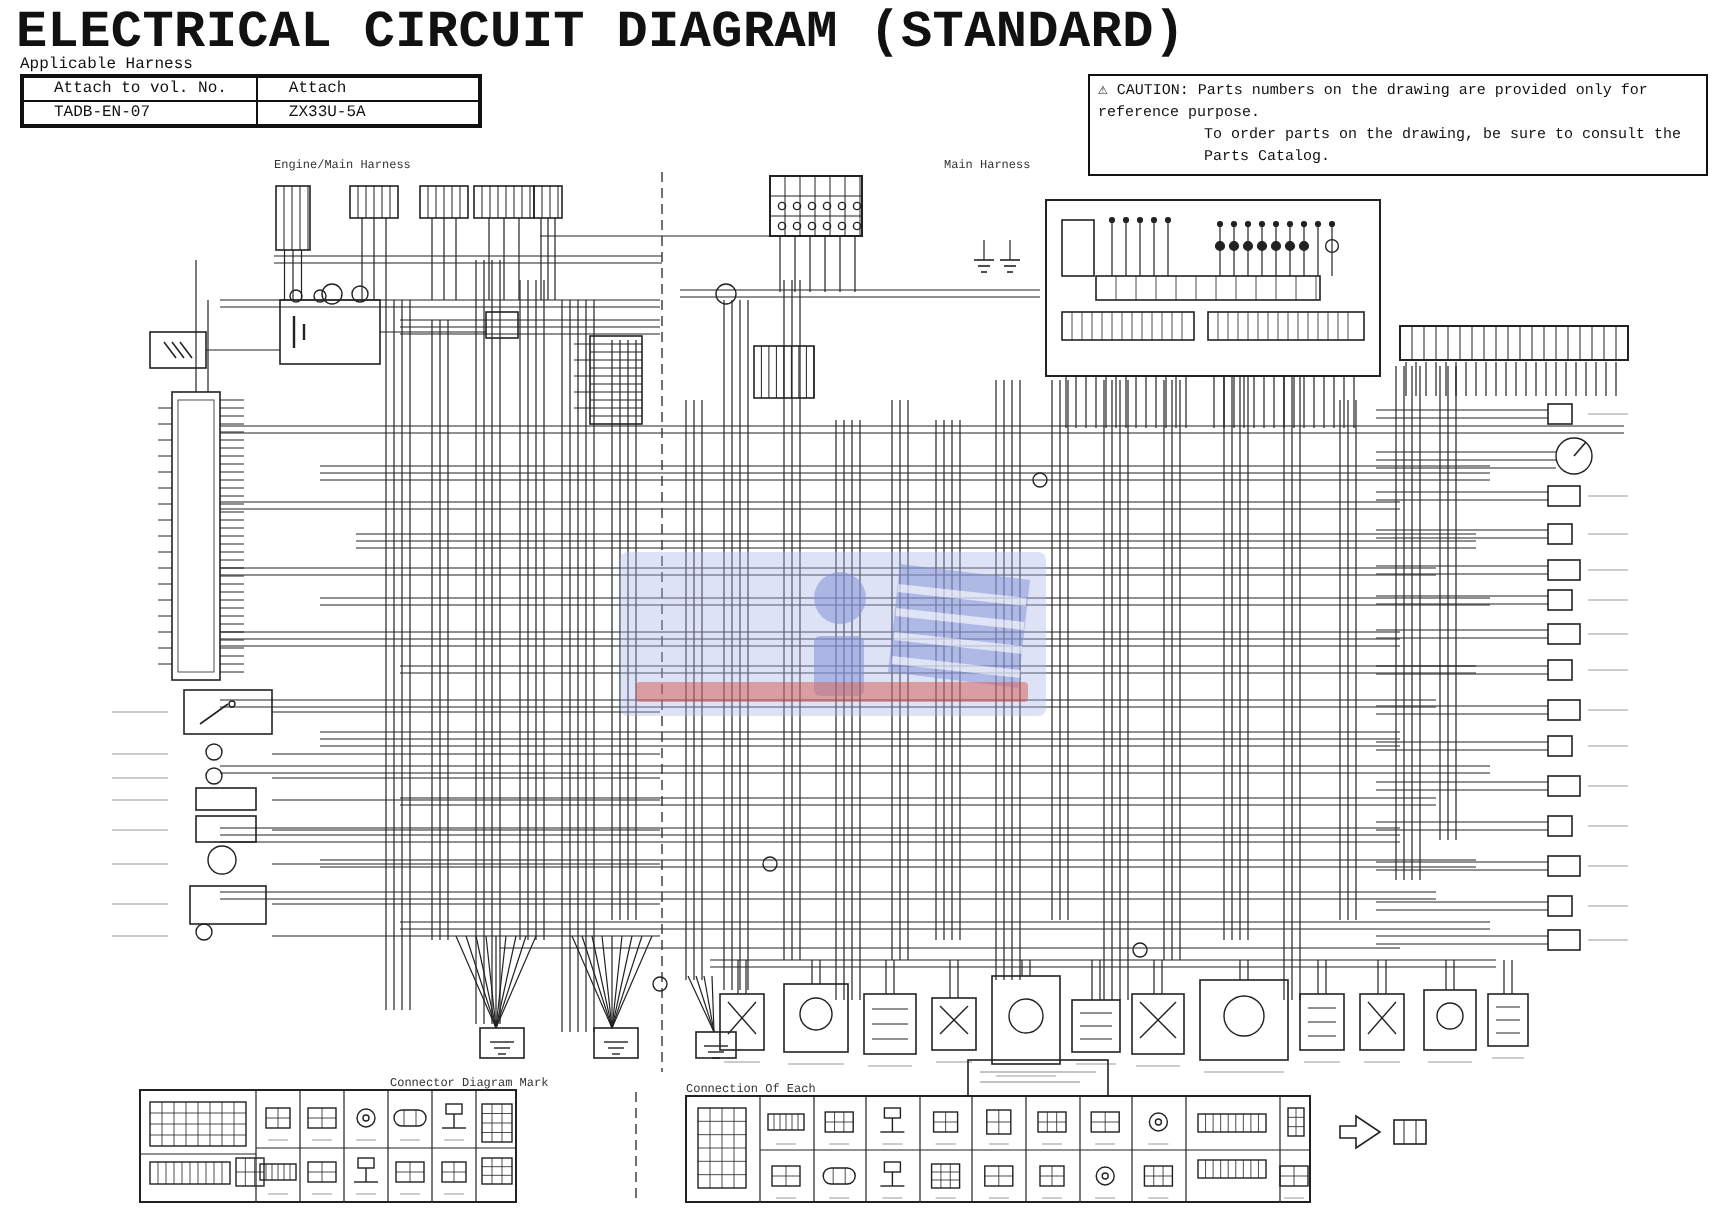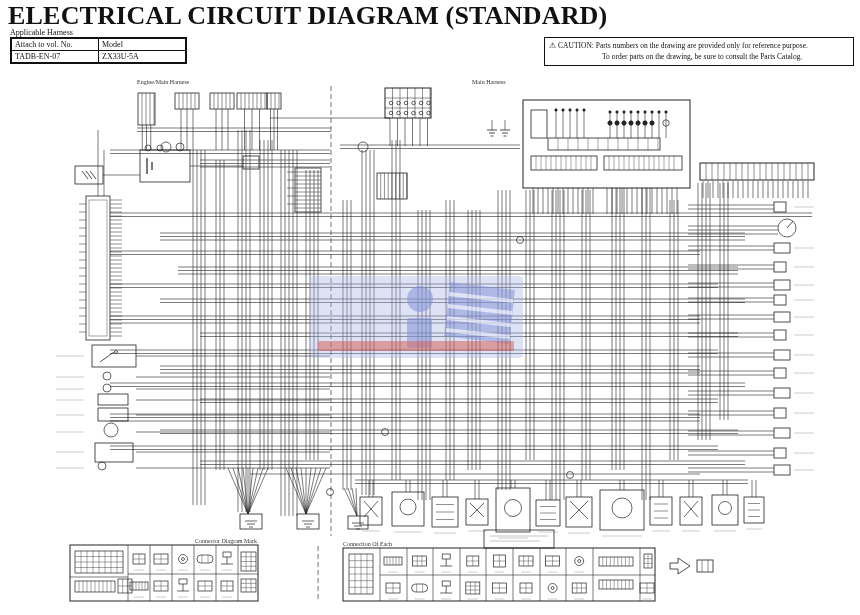--- a/index.html
+++ b/index.html
@@ -1,21 +1,21 @@
 <!DOCTYPE html>
 <html><head>
 <meta charset="utf-8">
 <style>
   html,body{margin:0;padding:0;background:#fff;}
   .page{position:relative;width:859px;height:615px;background:#fff;overflow:hidden;
-        font-family:Liberation Serif, serif;color:#111;}
+        font-family:Liberation Mono, monospace;color:#111;}
   .title{position:absolute;left:8px;top:1px;font-size:26px;font-weight:600;letter-spacing:.2px;white-space:nowrap;}
   .app-label{position:absolute;left:10px;top:28px;font-size:8px;}
   table.app{position:absolute;left:10px;top:37px;border-collapse:collapse;font-size:8px;border:2px solid #111;}
-  table.app td{border:1px solid #111;padding:0 3px;height:11px;min-width:80px;}
+  table.app td{border:1px solid #111;padding:0 15px;height:11px;min-width:80px;}
   .caution{position:absolute;left:544px;top:37px;width:300px;border:1.5px solid #111;
            font-size:7.5px;line-height:1.45;padding:2px 4px;background:#fff;}
   .caution .l2{margin-left:53px;}
   .cicon{font-size:8px;}
   .hlabel{position:absolute;font-size:6px;color:#333;white-space:nowrap;}
   .legend-h{position:absolute;font-size:6px;color:#333;white-space:nowrap;}
   svg.diag{position:absolute;left:0;top:0;}
 </style>
 </head>
 <body>
@@ -902,21 +902,21 @@
     </g>
   </svg>
 
   <div class="title">ELECTRICAL CIRCUIT DIAGRAM (STANDARD)</div>
   <div class="app-label">Applicable Harness</div>
 
   <table class="app">
     <tbody>
         <tr>
       <td>Attach to vol. No.</td>
-      <td>Model</td>
+      <td>Attach</td>
     </tr>
     <tr>
       <td>TADB-EN-07</td>
       <td>ZX33U-5A</td>
     </tr>
   </tbody>
     </table>
 
   <div class="caution">
     <div class="l1"><span class="cicon">⚠</span> <span>CAUTION: Parts numbers on the drawing are provided only for reference purpose.</span></div>

